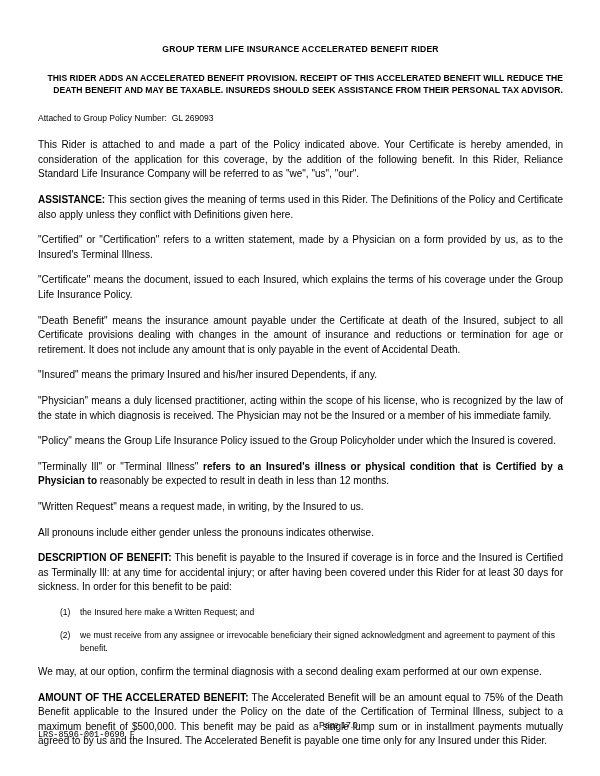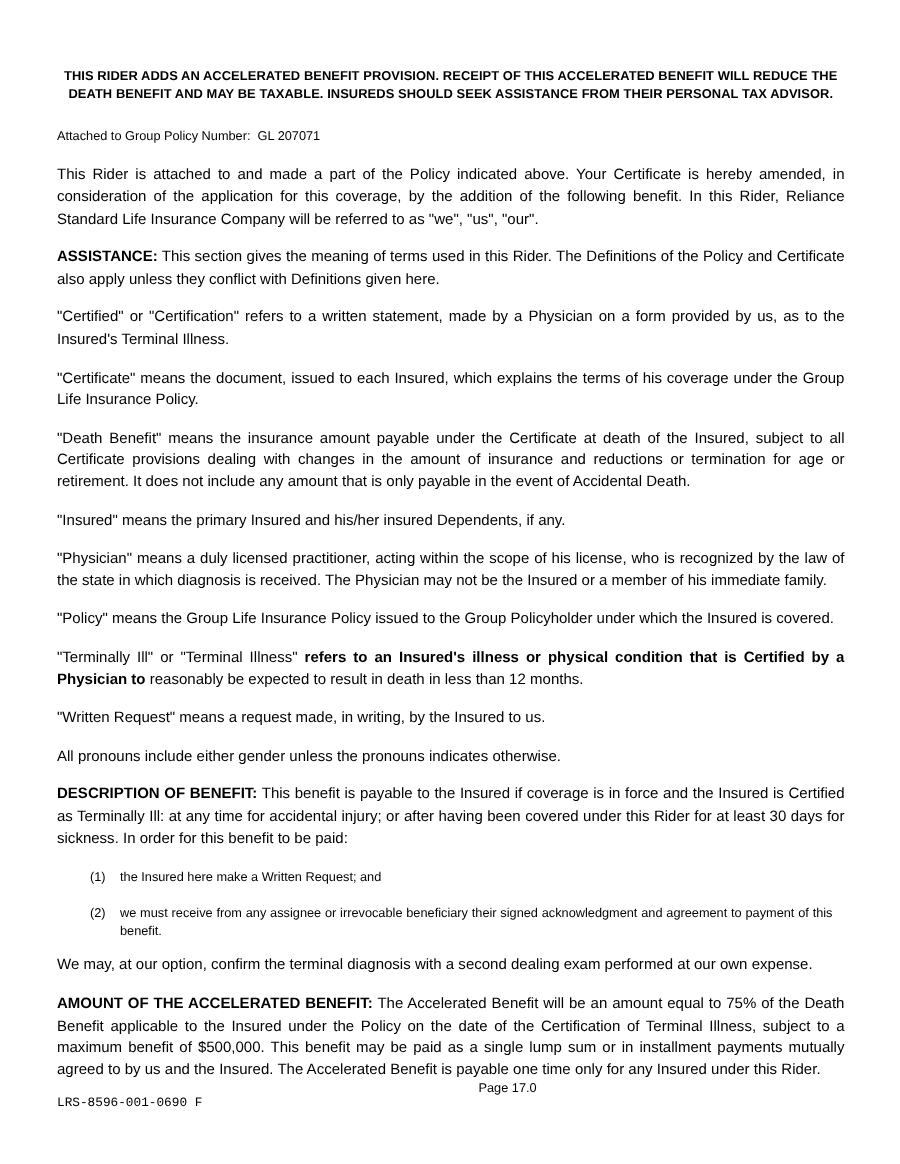--- a/index.html
+++ b/index.html
@@ -30,21 +30,21 @@
     letter-spacing: 0.18px;
     margin: 0 0 17px 0;
     line-height: 1.25;
   }
   .notice {
     font-size: 8.6px;
     font-weight: bold;
     line-height: 1.45;
     letter-spacing: 0.05px;
     margin: 0 0 15px 0;
-    text-align: center;
+    text-align: right;
   }
   .policy-lines {
     font-size: 8.5px;
     line-height: 1.48;
     margin: 0 0 14px 0;
   }
   .policy-lines div {
     white-space: pre;
   }
   p.body-par {
@@ -99,25 +99,26 @@
     left: 237px;
     top: 0;
     padding-left: 44px;
   }
 </style>
 </head>
 <body>
 
 <div class="page">
 
+  <div class="doc-title">GROUP TERM LIFE INSURANCE ACCELERATED BENEFIT RIDER</div>
 
   <div class="notice">THIS RIDER ADDS AN ACCELERATED BENEFIT PROVISION.  RECEIPT OF THIS ACCELERATED BENEFIT WILL REDUCE THE DEATH BENEFIT AND MAY BE TAXABLE.  INSUREDS SHOULD SEEK ASSISTANCE FROM THEIR PERSONAL TAX ADVISOR.</div>
 
   <div class="policy-lines">
-    <div>Attached to Group Policy Number:  GL 207071</div>
+    <div>Attached to Group Policy Number:  GL 269093</div>
   </div>
 
   <p class="body-par">This Rider is attached to and made a part of the Policy indicated above.  Your Certificate is hereby amended, in consideration of the application for this coverage, by the addition of the following benefit.  In this Rider, Reliance Standard Life Insurance Company will be referred to as "we", "us", "our".</p>
 
   <p class="body-par"><b>ASSISTANCE:</b><span>  This section gives the meaning of terms used in this Rider.  The Definitions of the Policy and Certificate also apply unless they conflict with Definitions given here.</span></p>
 
   <p class="body-par">"Certified" or "Certification" refers to a written statement, made by a Physician on a form provided by us, as to the Insured's Terminal Illness.</p>
 
   <p class="body-par">"Certificate" means the document, issued to each Insured, which explains the terms of his coverage under the Group Life Insurance Policy.</p>
 

